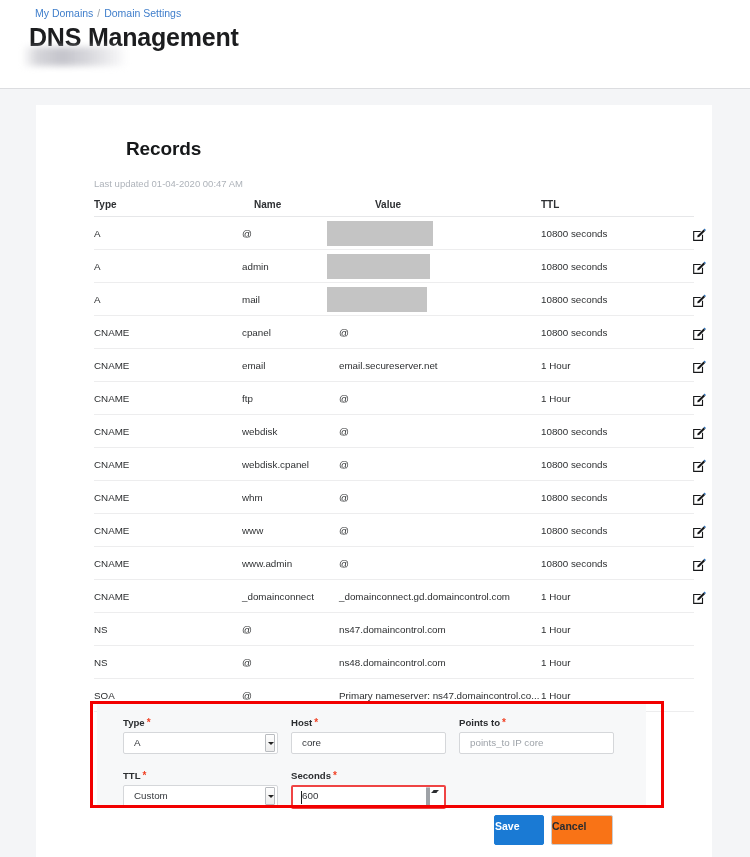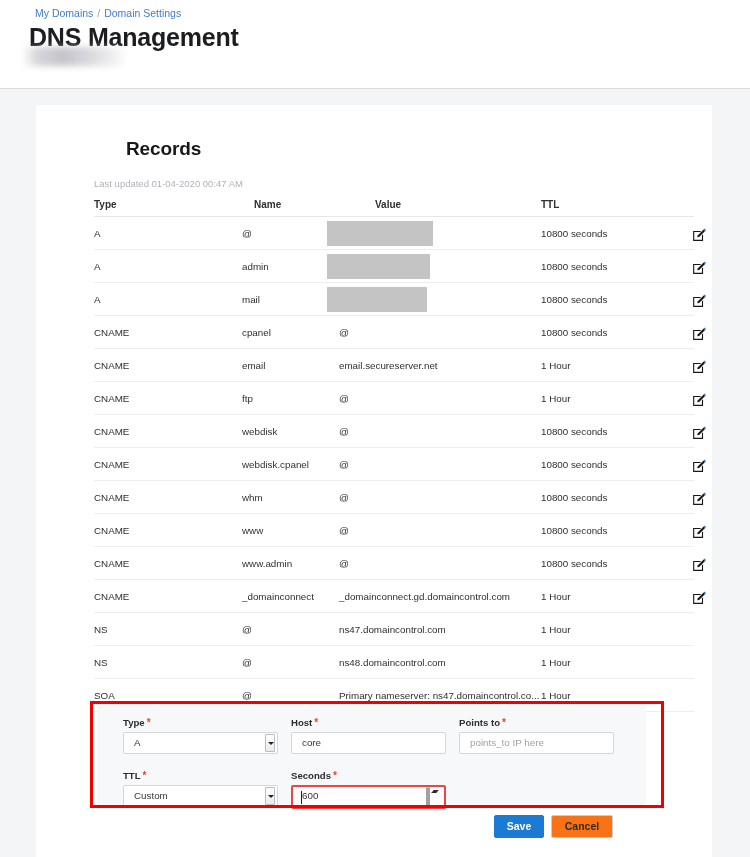--- a/index.html
+++ b/index.html
@@ -236,23 +236,23 @@
   .f-seconds  { left: 194px; top: 66px;  width: 155px; }
   .f-seconds .ctl { height: 24px; }
 
   
   .btn-row {
     position: absolute;
     left: 458px; top: 710px;
   }
   .btn {
     display: inline-block;
-    height: 23px; line-height: 21px;
+    height: 30px; line-height: 21px;
     font-size: 10.5px; font-weight: bold;
-    text-align: center;
+    text-align: left;
     border-radius: 2px;
     cursor: pointer;
     vertical-align: top;
   }
   .btn-save {
     width: 50px;
     background: #1a7ad4;
     color: #ffffff;
     border: 1px solid #1a7ad4;
   }
@@ -482,21 +482,21 @@
       <div class="field f-host">
         <div class="field-label"><span>Host</span><span class="req">*</span></div>
         <div class="ctl">
           <span class="val">core</span>
         </div>
       </div>
 
       <div class="field f-points">
         <div class="field-label"><span>Points to</span><span class="req">*</span></div>
         <div class="ctl">
-          <span class="val ph">points_to IP here</span>
+          <span class="val ph">points_to IP core</span>
         </div>
       </div>
 
       <div class="field f-ttl">
         <div class="field-label"><span>TTL</span><span class="req">*</span></div>
         <div class="ctl select">
           <span class="val">Custom</span>
           <span class="arrow-btn"></span>
         </div>
       </div>

